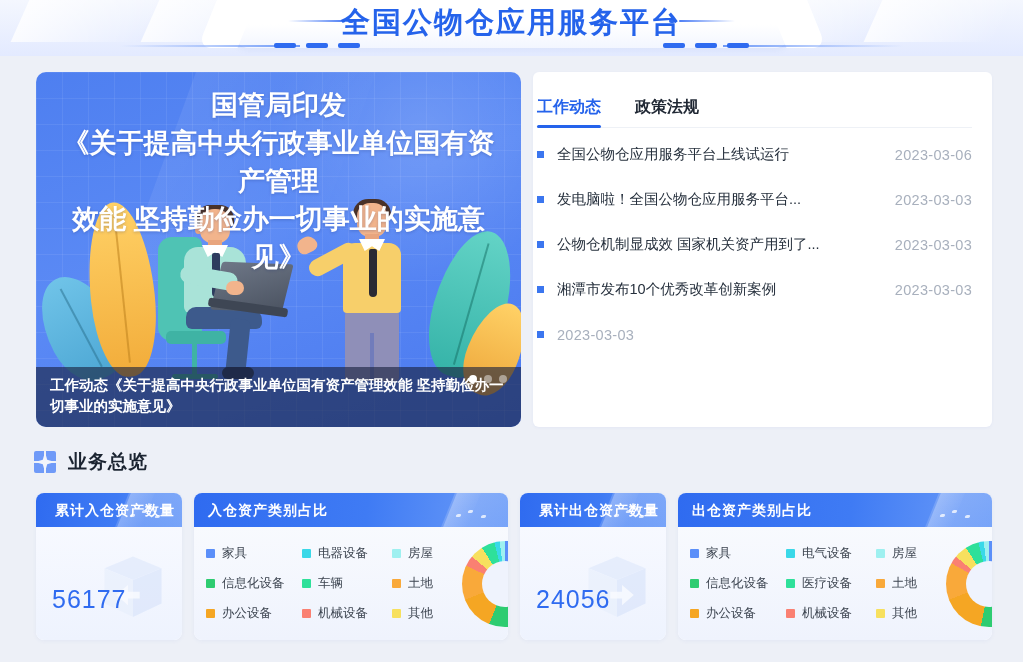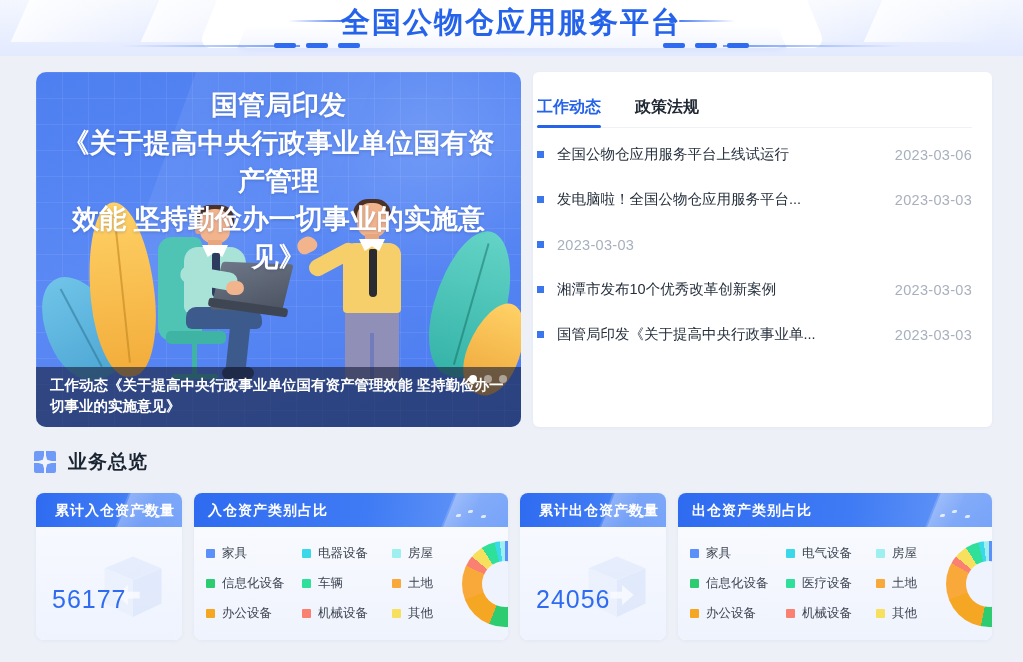--- a/index.html
+++ b/index.html
@@ -505,30 +505,30 @@
           <span class="news-text">全国公物仓应用服务平台上线试运行</span>
           <span class="news-date">2023-03-06</span>
         </div>
         <div class="news-item">
           <span class="news-bullet"></span>
           <span class="news-text">发电脑啦！全国公物仓应用服务平台...</span>
           <span class="news-date">2023-03-03</span>
         </div>
         <div class="news-item">
           <span class="news-bullet"></span>
+          <span class="news-text">公物仓机制显成效 国家机关资产用到了...</span>
           <span class="news-date">2023-03-03</span>
         </div>
         <div class="news-item">
           <span class="news-bullet"></span>
           <span class="news-text">湘潭市发布10个优秀改革创新案例</span>
           <span class="news-date">2023-03-03</span>
         </div>
         <div class="news-item">
           <span class="news-bullet"></span>
-          <span class="news-text">国管局印发《关于提高中央行政事业单...</span>
           <span class="news-date">2023-03-03</span>
         </div>
       </div>
     </div>
   </div>
 
   <div class="section-head">
     <span class="star-icon">
       <i class="sq tl"></i>
         <i class="sq tr"></i>

